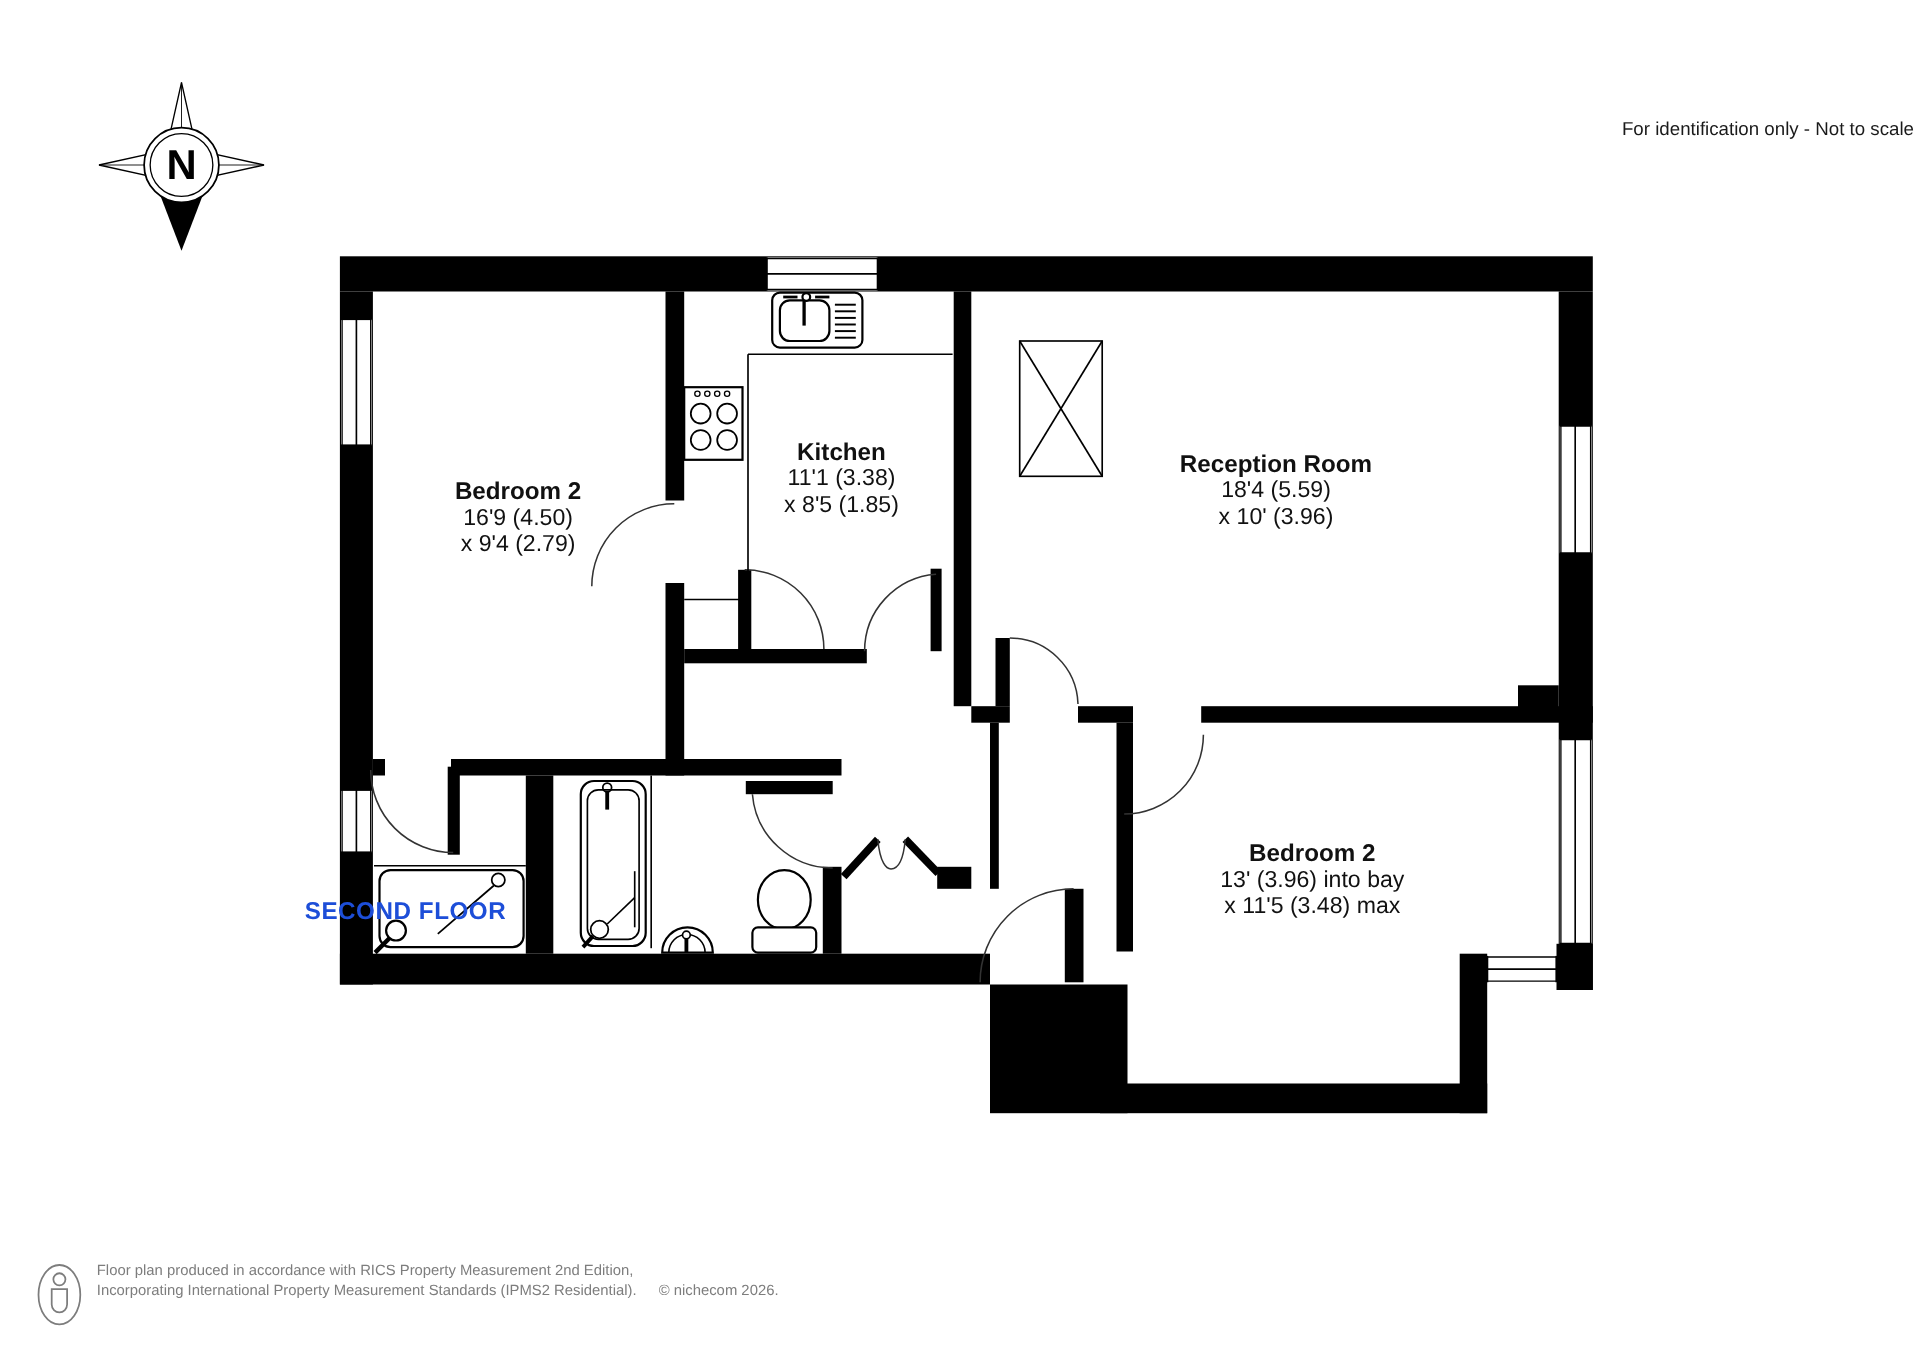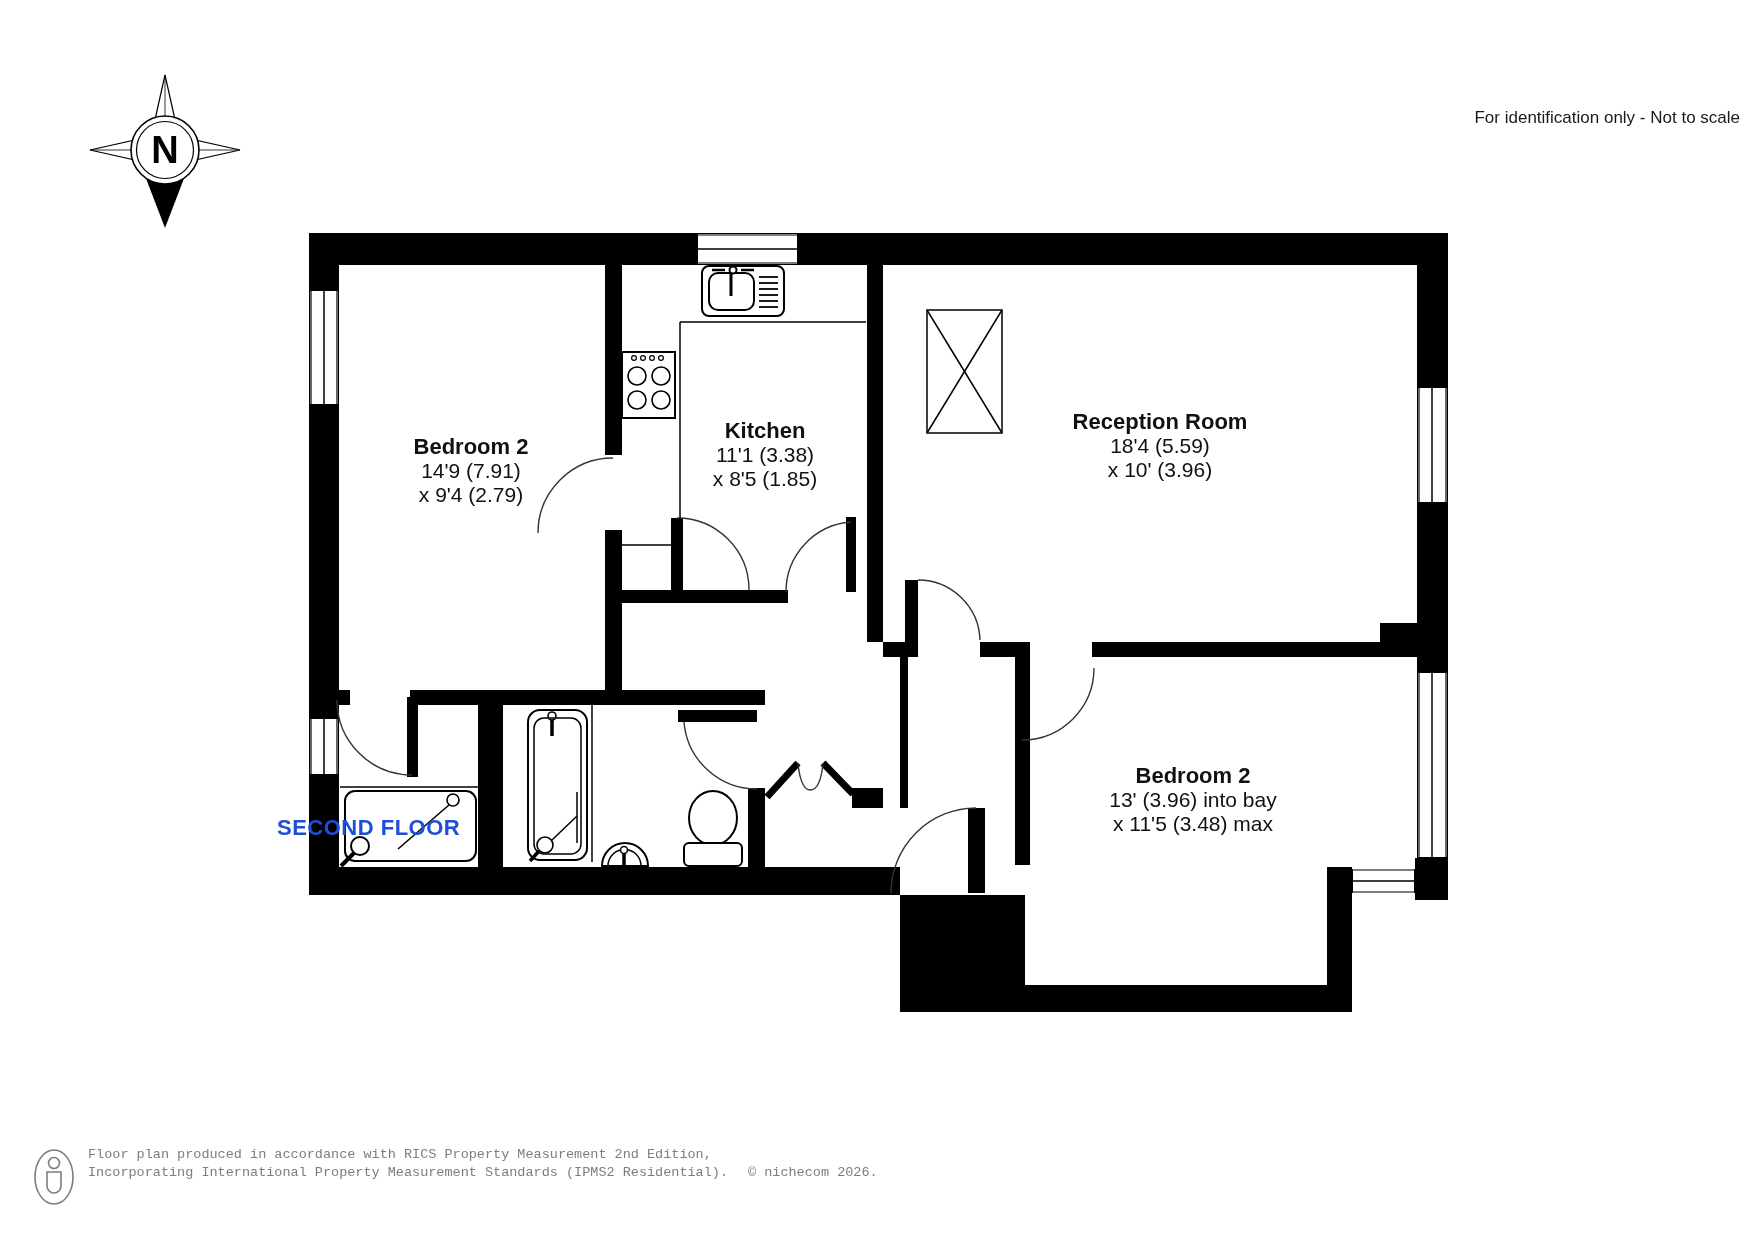--- a/index.html
+++ b/index.html
@@ -12,25 +12,25 @@
     position:absolute;top:74px;right:15px;width:900px;text-align:right;
     font-size:26px;color:#1a1a1a;
   }
   .hdr-disclaimer{
     position:absolute;top:108px;right:15px;width:900px;text-align:right;
     font-size:17px;color:#1a1a1a;
   }
   .room-label{position:absolute;text-align:center;line-height:24px;font-size:21px;color:#111;}
   .room-label .rname{font-weight:bold;font-size:22px;}
   .lbl-bed1{left:321px;top:435px;width:300px;}
-  .lbl-kitchen{left:615px;top:399px;width:300px;margin-top:20px;}
+  .lbl-kitchen{left:615px;top:399px;width:300px;}
   .lbl-reception{left:1010px;top:410px;width:300px;}
   .lbl-bed2{left:1043px;top:764px;width:300px;}
   .floor-label{position:absolute;left:277px;top:815px;font-size:22px;font-weight:bold;color:#1d4ed8;letter-spacing:0.5px;}
-  .footer{position:absolute;left:30px;top:1146px;width:1400px;font-family:Liberation Mono, monospace;}
+  .footer{position:absolute;left:30px;top:1146px;width:1400px;}
   .footer-icon{position:absolute;left:3px;top:2px;}
   .footer-text{margin-left:58px;font-size:13.5px;line-height:17.5px;color:#7d7d7d;}
   .footer-copy{margin-left:20px;}
 </style>
 </head>
 <body>
 
 <div class="canvas">
 
   <svg class="plan-svg" width="1755" height="1241" viewBox="0 0 1755 1241">
@@ -251,21 +251,21 @@
       <circle cx="165" cy="150" r="34" fill="#ffffff" stroke="#000" stroke-width="1.6"></circle>
       <circle cx="165" cy="150" r="28.5" fill="#ffffff" stroke="#000" stroke-width="1.2"></circle>
       <text x="165" y="163" text-anchor="middle" font-size="38" font-weight="bold" font-family="Liberation Sans, sans-serif" fill="#000">N</text>
     </g>
   </svg>
 
   <div class="hdr-disclaimer">For identification only - Not to scale</div>
 
   <div class="room-label lbl-bed1">
     <div class="rname">Bedroom 2</div>
-    <div>14'9 (7.91)</div>
+    <div>16'9 (4.50)</div>
     <div>x 9'4 (2.79)</div>
   </div>
 
   <div class="room-label lbl-kitchen">
     <div class="rname">Kitchen</div>
     <div>11'1 (3.38)</div>
     <div>x 8'5 (1.85)</div>
   </div>
 
   <div class="room-label lbl-reception">

